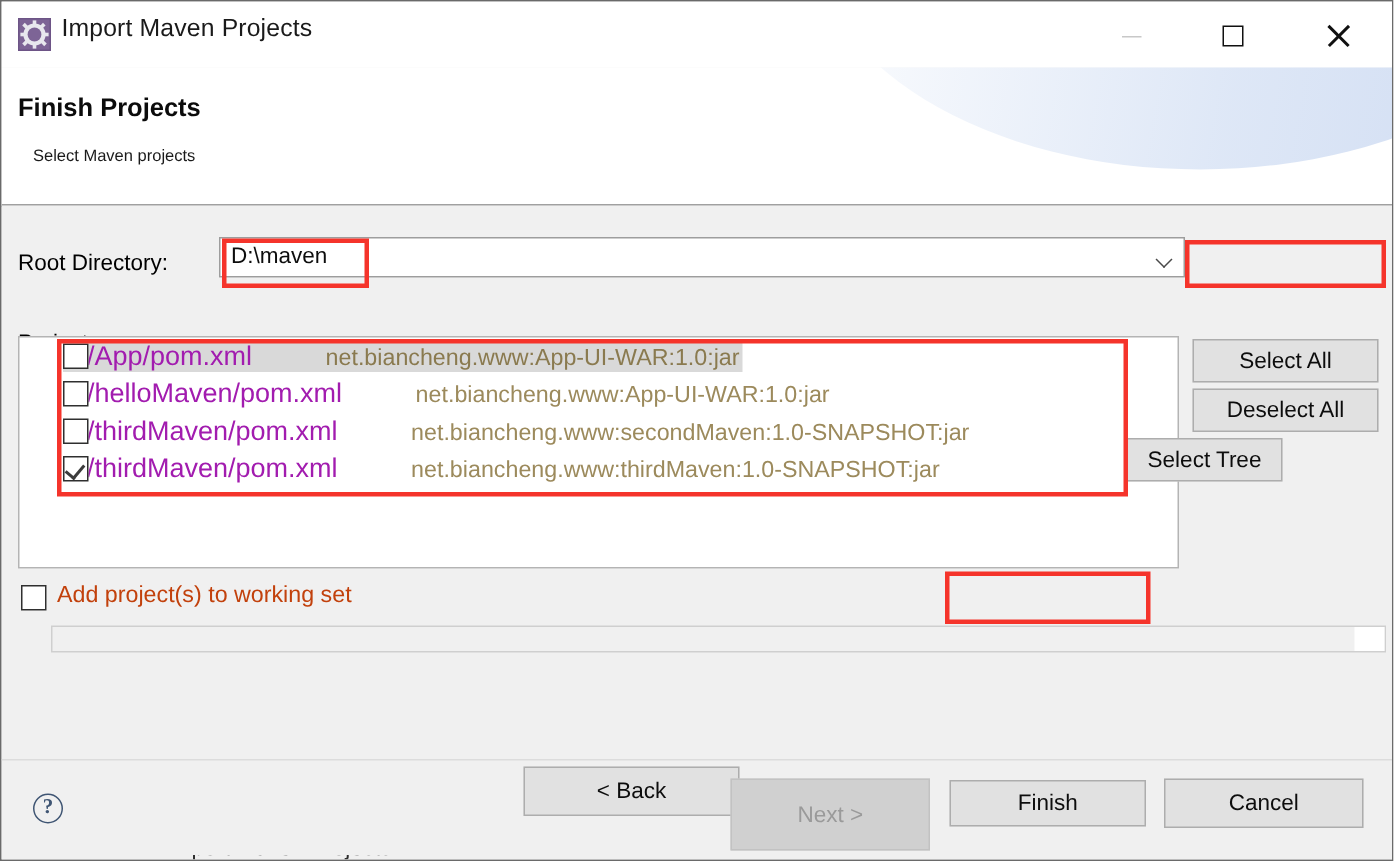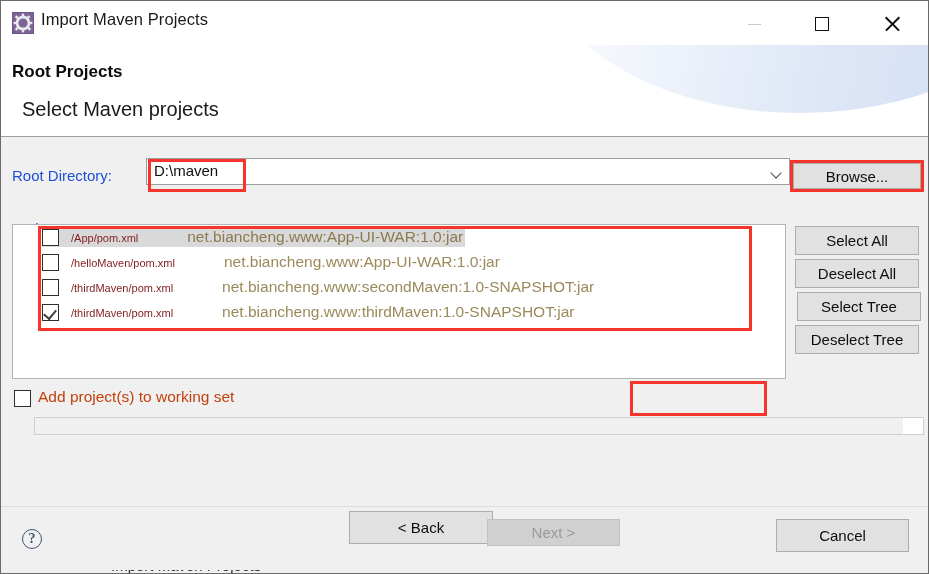--- a/index.html
+++ b/index.html
@@ -108,37 +108,37 @@
     left: 11px;
     top: 17px;
     font-size: 17px;
     font-weight: bold;
     color: #0b0b0b;
   }
   .header-sub {
     position: absolute;
     left: 21px;
     top: 53px;
-    font-size: 20px;
+    font-size: 11px;
     color: #1a1a1a;
   }
 
   
   .body {
     position: absolute;
     left: 0; top: 137px;
     width: 929px;
     height: 368px;
     background: #f0f0f0;
   }
 
   .lbl {
     position: absolute;
     font-size: 15px;
-    color: #1d4ed8;
+    color: #000000;
     white-space: nowrap;
   }
   .lbl-root { left: 11px; top: 29px; }
   .lbl-projects { left: 11px; top: 62px; margin-top: 20px; }
 
   .combo-root {
     position: absolute;
     left: 145px;
     top: 20px;
     width: 644px;
@@ -192,21 +192,21 @@
     display: flex;
     align-items: center;
     justify-content: center;
     padding: 0;
     white-space: nowrap;
   }
   .btn-browse { left: 792px; top: 25px; width: 128px; height: 26px; }
 
   .btn-selall   { left: 794px; top: 88px;  width: 124px; height: 29px; }
   .btn-deselall { left: 794px; top: 121px; width: 124px; height: 29px; }
-  .btn-seltree  { left: 796px; top: 154px; width: 124px; height: 29px; }
+  .btn-seltree  { left: 750px; top: 154px; width: 104px; height: 29px; }
   .btn-deseltree{ left: 794px; top: 187px; width: 124px; height: 29px; }
 
   
   .list {
     position: absolute;
     left: 11px;
     top: 86px;
     width: 774px;
     height: 155px;
     background: #ffffff;
@@ -244,23 +244,23 @@
     position: absolute;
     left: 3px;
     top: 2px;
     width: 6px;
     height: 10px;
     border-right: 2px solid #3c3c3c;
     border-bottom: 2px solid #3c3c3c;
     transform: rotate(40deg);
   }
   .row .path {
-    font-size: 11px;
-    color: #7f1d1d;
-    margin-left: 27px;
+    font-size: 18px;
+    color: #a21caf;
+    margin-left: 14px;
   }
   .row .gav {
     font-size: 15.5px;
     color: #9c8a5c;
     margin-left: 9px;
     padding-left: 40px;
   }
   .row.selected .gav { color: #8a7a4f; }
 
   
@@ -319,21 +319,21 @@
     box-sizing: border-box;
     color: #3f5573;
     font-size: 14px;
     font-weight: bold;
     display: flex;
     align-items: center;
     justify-content: center;
     font-family: "Liberation Serif", serif;
   }
   .btn-back   { left: 348px; top: 510px; width: 144px; height: 33px; }
-  .btn-next   { left: 486px; top: 518px; width: 133px; height: 27px;
+  .btn-next   { left: 486px; top: 518px; width: 133px; height: 48px;
                 background: #d0d0d0; border-color: #c2c2c2; color: #9a9a9a; }
   .btn-finish { left: 632px; top: 519px; width: 131px; height: 31px; }
   .btn-cancel { left: 775px; top: 518px; width: 133px; height: 33px; }
 
   .bottom-ghost {
     position: absolute;
     left: 0;
     bottom: 0;
     width: 929px;
     height: 3px;
@@ -378,34 +378,33 @@
     <div class="win-btn win-max">
       <div class="max-glyph"></div>
     </div>
     <div class="win-btn win-close">
       <div class="close-glyph"></div>
     </div>
   </div>
 
   <div class="header">
     <div class="header-banner"></div>
-    <div class="header-title">Root Projects</div>
+    <div class="header-title">Finish Projects</div>
     <div class="header-sub">Select Maven projects</div>
   </div>
 
   <div class="body">
 
     <div class="lbl lbl-root">Root Directory:</div>
 
     <div class="combo-root">
       <div class="value">D:\maven</div>
       <div class="combo-arrow"></div>
     </div>
 
-    <div class="btn btn-browse">Browse...</div>
 
     <div class="lbl lbl-projects">Projects:</div>
 
     <div class="list">
 
       <div class="row selected">
         <div class="cb"></div>
         <div class="row-inner">
           <span class="path">/App/pom.xml</span>
           <span class="gav">net.biancheng.www:App-UI-WAR:1.0:jar</span>
@@ -434,39 +433,39 @@
           <span class="path">/thirdMaven/pom.xml</span>
           <span class="gav">net.biancheng.www:thirdMaven:1.0-SNAPSHOT:jar</span>
         </div>
       </div>
 
     </div>
 
     <div class="btn btn-deselall">Deselect All</div>
     <div class="btn btn-selall">Select All</div>
     <div class="btn btn-seltree">Select Tree</div>
-    <div class="btn btn-deseltree">Deselect Tree</div>
 
     <div class="ws-check"></div>
     <div class="ws-label">Add project(s) to working set</div>
     <div class="ws-combo">
       <div class="ws-combo-btn"></div>
     </div>
 
     <div class="hl-box hl-rootval"></div>
     <div class="hl-box hl-browse"></div>
     <div class="hl-box hl-list"></div>
   </div>
 
   <div class="footer">
     <div class="help-icon">?</div>
   </div>
 
   <div class="btn btn-back">&lt; Back</div>
   <div class="btn btn-next">Next &gt;</div>
+  <div class="btn btn-finish">Finish</div>
   <div class="btn btn-cancel">Cancel</div>
 
   <div class="hl-box hl-finish"></div>
 
   <div class="bottom-ghost">
     <span>Import Maven Projects</span>
   </div>
 
 </div>
 

